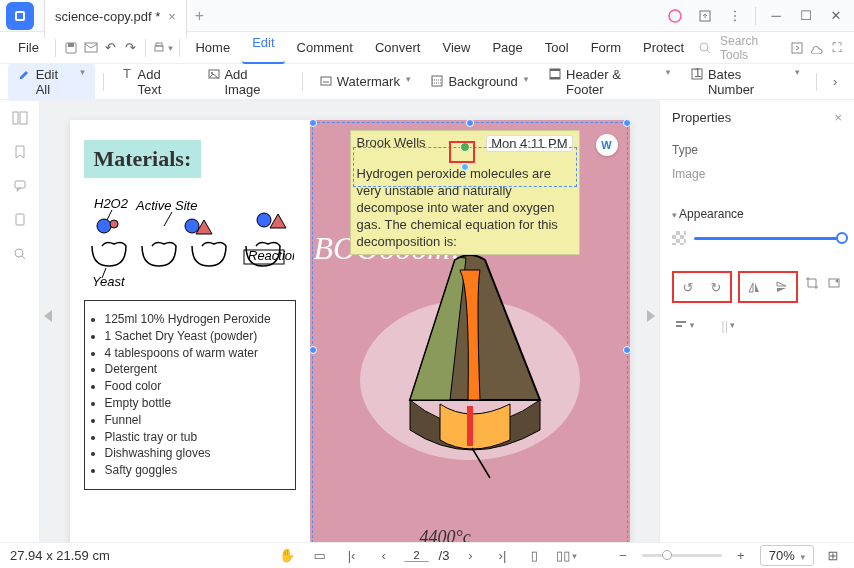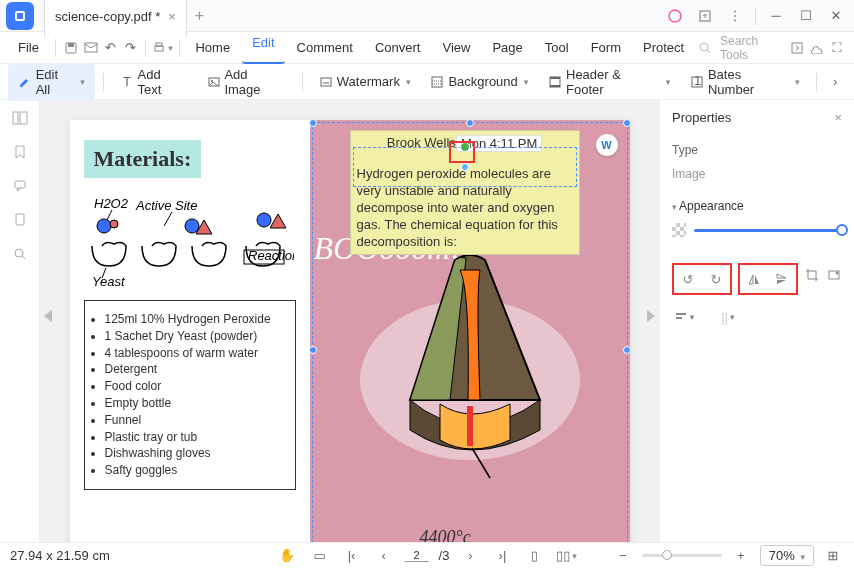--- a/index.html
+++ b/index.html
@@ -11,49 +11,49 @@
 .tab-add{margin-left:8px;color:#999;font-size:16px;cursor:pointer}
 .title-right{margin-left:auto;display:flex;align-items:center;gap:2px;padding-right:4px}
 .win-btn{width:28px;height:28px;display:flex;align-items:center;justify-content:center;color:#666;cursor:pointer}
 .menubar{height:32px;display:flex;align-items:center;padding:0 8px;gap:2px;border-bottom:1px solid #eee}
 .menu-item{padding:4px 10px;cursor:pointer;border-radius:3px}
 .menu-item.active{color:#3a7bff;border-bottom:2px solid #3a7bff;padding-bottom:12px}
 .menu-icon{width:22px;height:22px;display:flex;align-items:center;justify-content:center;color:#666;cursor:pointer}
 .menu-sep{width:1px;height:18px;background:#ddd;margin:0 4px}
 .search-tools{color:#aaa;font-size:12px;margin-left:4px}
 .toolbar{height:36px;display:flex;align-items:center;padding:0 8px;gap:4px;border-bottom:1px solid #eee}
-.tool-btn{display:flex;align-items:center;gap:4px;padding:4px 8px;cursor:pointer;border-radius:3px}
+.tool-btn{display:flex;gap:4px;padding:4px 8px;cursor:pointer;border-radius:3px}
 .edit-all{background:#e8f0ff;color:#3a7bff;border-radius:4px;padding:4px 10px}
 .chev{font-size:9px;color:#888;margin-left:2px}
 .main{flex:1;display:flex;overflow:hidden}
 .left-rail{width:40px;display:flex;flex-direction:column;align-items:center;padding-top:8px;gap:14px;border-right:1px solid #eee}
 .rail-icon{width:20px;height:20px;color:#aaa;cursor:pointer;display:flex;align-items:center;justify-content:center}
 .canvas-area{flex:1;background:#f0f1f3;display:flex;justify-content:center;align-items:flex-start;padding:20px;overflow:hidden;position:relative}
 .page{width:560px;height:460px;background:#fff;display:flex;box-shadow:0 2px 8px rgba(0,0,0,0.1)}
 .page-left{width:240px;padding:20px 14px;position:relative}
 .mat-title{background:#b5e8e2;padding:6px 10px;font-size:22px;font-weight:bold;display:inline-block;margin-bottom:10px;font-family:Georgia,serif}
 .diagram-box{margin:8px 0 14px 0;position:relative;height:90px}
 .mat-list{border:1px solid #333;padding:10px 8px 10px 20px;list-style:disc}
 .mat-list li{font-size:12px;line-height:1.4}
 .page-right{flex:1;background:#d99aab;position:relative}
 .sticky{position:absolute;top:10px;left:40px;width:230px;background:#f2f0a8;border:1px solid #cc9;padding:4px 6px;font-size:10px;z-index:2}
-.sticky-head{display:flex;justify-content:center;font-size:10px;color:#888;margin-bottom:14px}
+.sticky-head{display:flex;justify-content:space-between;font-size:10px;color:#888;margin-bottom:14px}
 .sticky-head span:last-child{background:#fff;padding:0 4px;border-radius:3px;border:1px solid #ddd}
 .sel-box{position:absolute;border:1px dashed #4a90ff}
 .handle{position:absolute;width:8px;height:8px;background:#4a90ff;border:1px solid #fff;border-radius:50%}
 .handle.green{background:#4caf50;width:10px;height:10px}
 .red-box{border:2px solid #e33}
 .boom{position:absolute;top:110px;left:4px;color:#fff;font-size:32px;font-style:italic;font-family:Liberation Serif, serif;font-weight:300}
 .volcano{position:absolute;top:80px;left:30px;width:260px;height:280px}
 .temp{position:absolute;bottom:32px;left:110px;font-size:18px;font-style:italic;font-family:cursive}
 .props{width:195px;border-left:1px solid #eee;padding:10px 12px;position:relative}
 .props-title{font-size:13px;font-weight:500;margin-bottom:18px}
 .props-close{position:absolute;top:10px;right:12px;color:#999;cursor:pointer}
 .prop-label{font-size:12px;color:#666;margin-bottom:10px}
-.prop-val{font-size:12px;color:#999;margin-bottom:18px}
+.prop-val{font-size:12px;color:#999;margin-bottom:26px}
 .section-hdr{font-size:12px;margin-bottom:10px;cursor:pointer}
 .section-hdr::before{content:"▾ ";font-size:9px;color:#888}
 .slider-row{display:flex;align-items:center;gap:8px;margin-bottom:26px}
 .slider-track{flex:1;height:3px;background:#3a7bff;border-radius:2px;position:relative}
 .slider-thumb{position:absolute;right:-6px;top:-5px;width:12px;height:12px;border:2px solid #3a7bff;background:#fff;border-radius:50%}
 .actions-row{display:flex;gap:6px;margin-bottom:10px}
 .act-btn{width:24px;height:24px;display:flex;align-items:center;justify-content:center;color:#888;cursor:pointer}
 .red-outline{border:2px solid #e33;padding:2px;display:flex;gap:4px}
 .statusbar{height:26px;border-top:1px solid #eee;display:flex;align-items:center;padding:0 10px;font-size:11px;color:#777}
 .status-center{position:absolute;left:50%;transform:translateX(-50%);display:flex;align-items:center;gap:10px}

